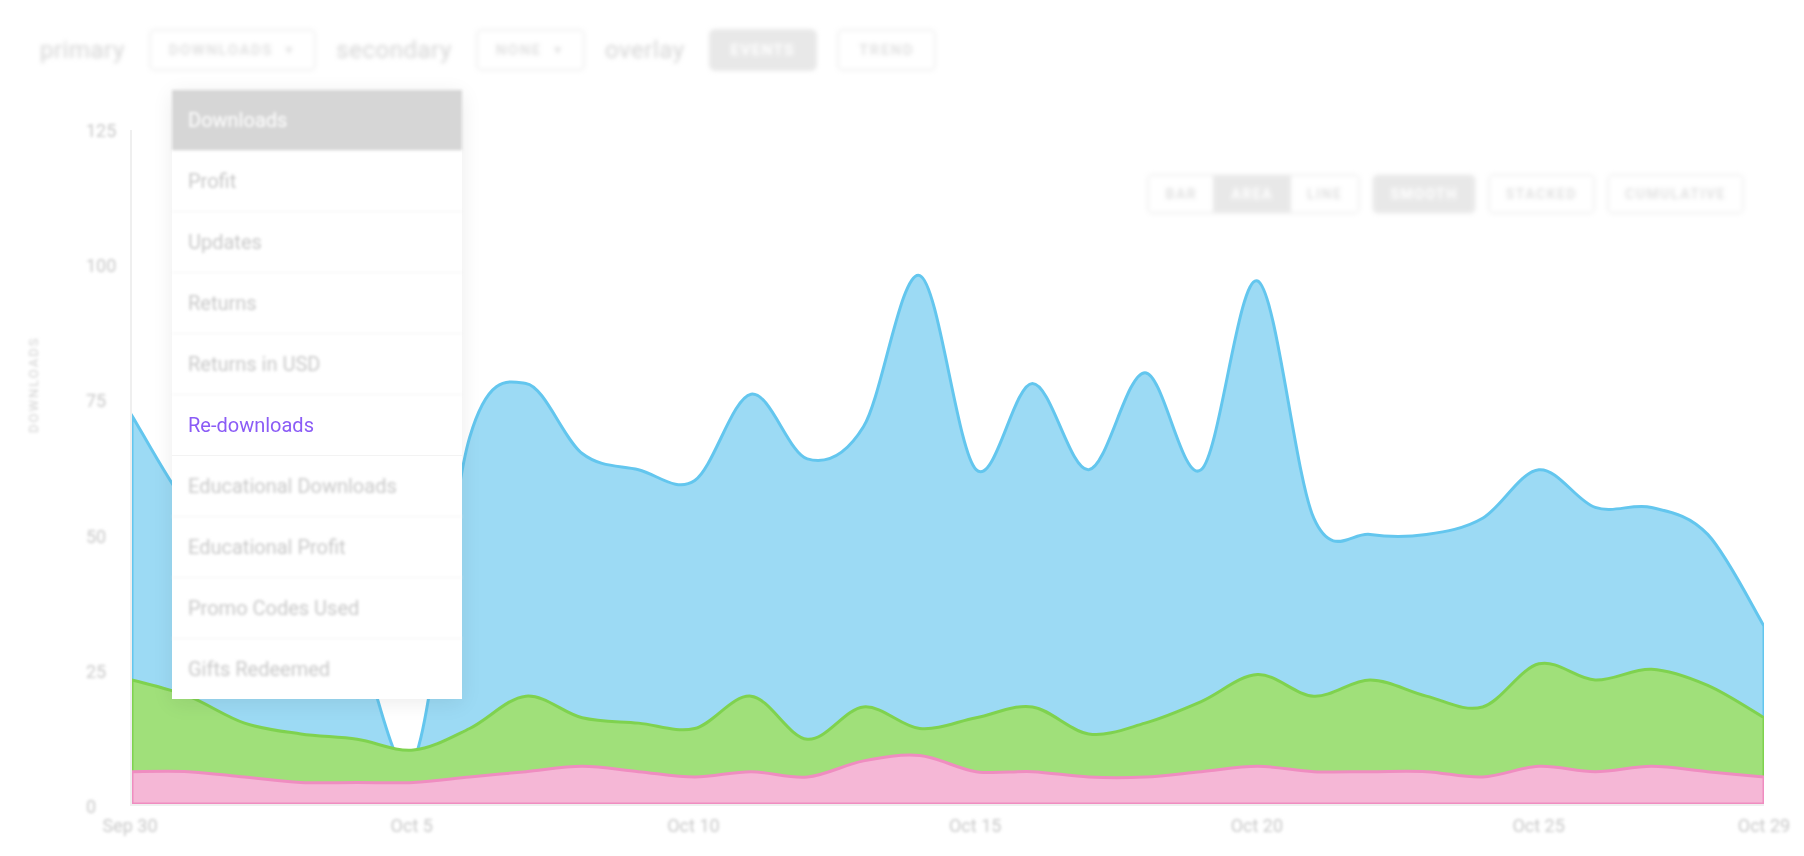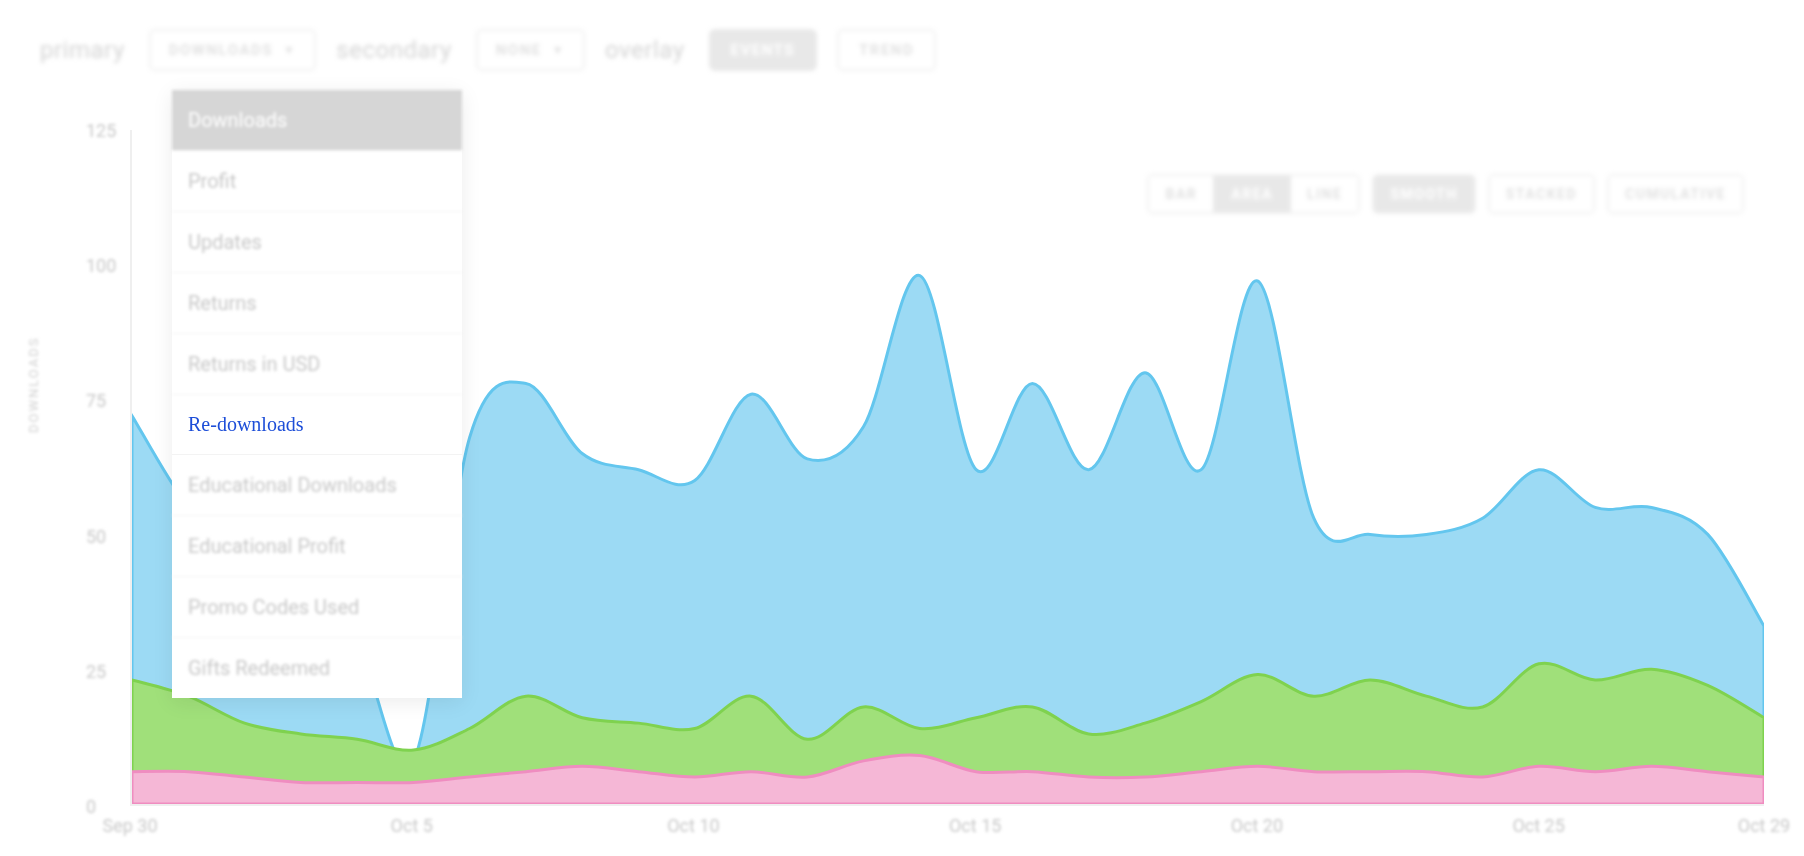--- a/index.html
+++ b/index.html
@@ -73,22 +73,21 @@
   color: #c8c8c8;
   border-bottom: 1px solid #f3f3f3;
   filter: blur(1.5px);
 }
 .dropdown-item.selected {
   background: #d6d6d6;
   color: #fff;
 }
 .dropdown-item.sharp {
   filter: none;
-  color: #1d4ed8;
-  font-family: Liberation Serif, serif;
+  color: #8b5cf6;
 }
 .dropdown-item:last-child { border-bottom: none; }
 
 
 .chart-wrap {
   position: absolute;
   top: 110px;
   left: 30px;
   right: 30px;
   bottom: 20px;

